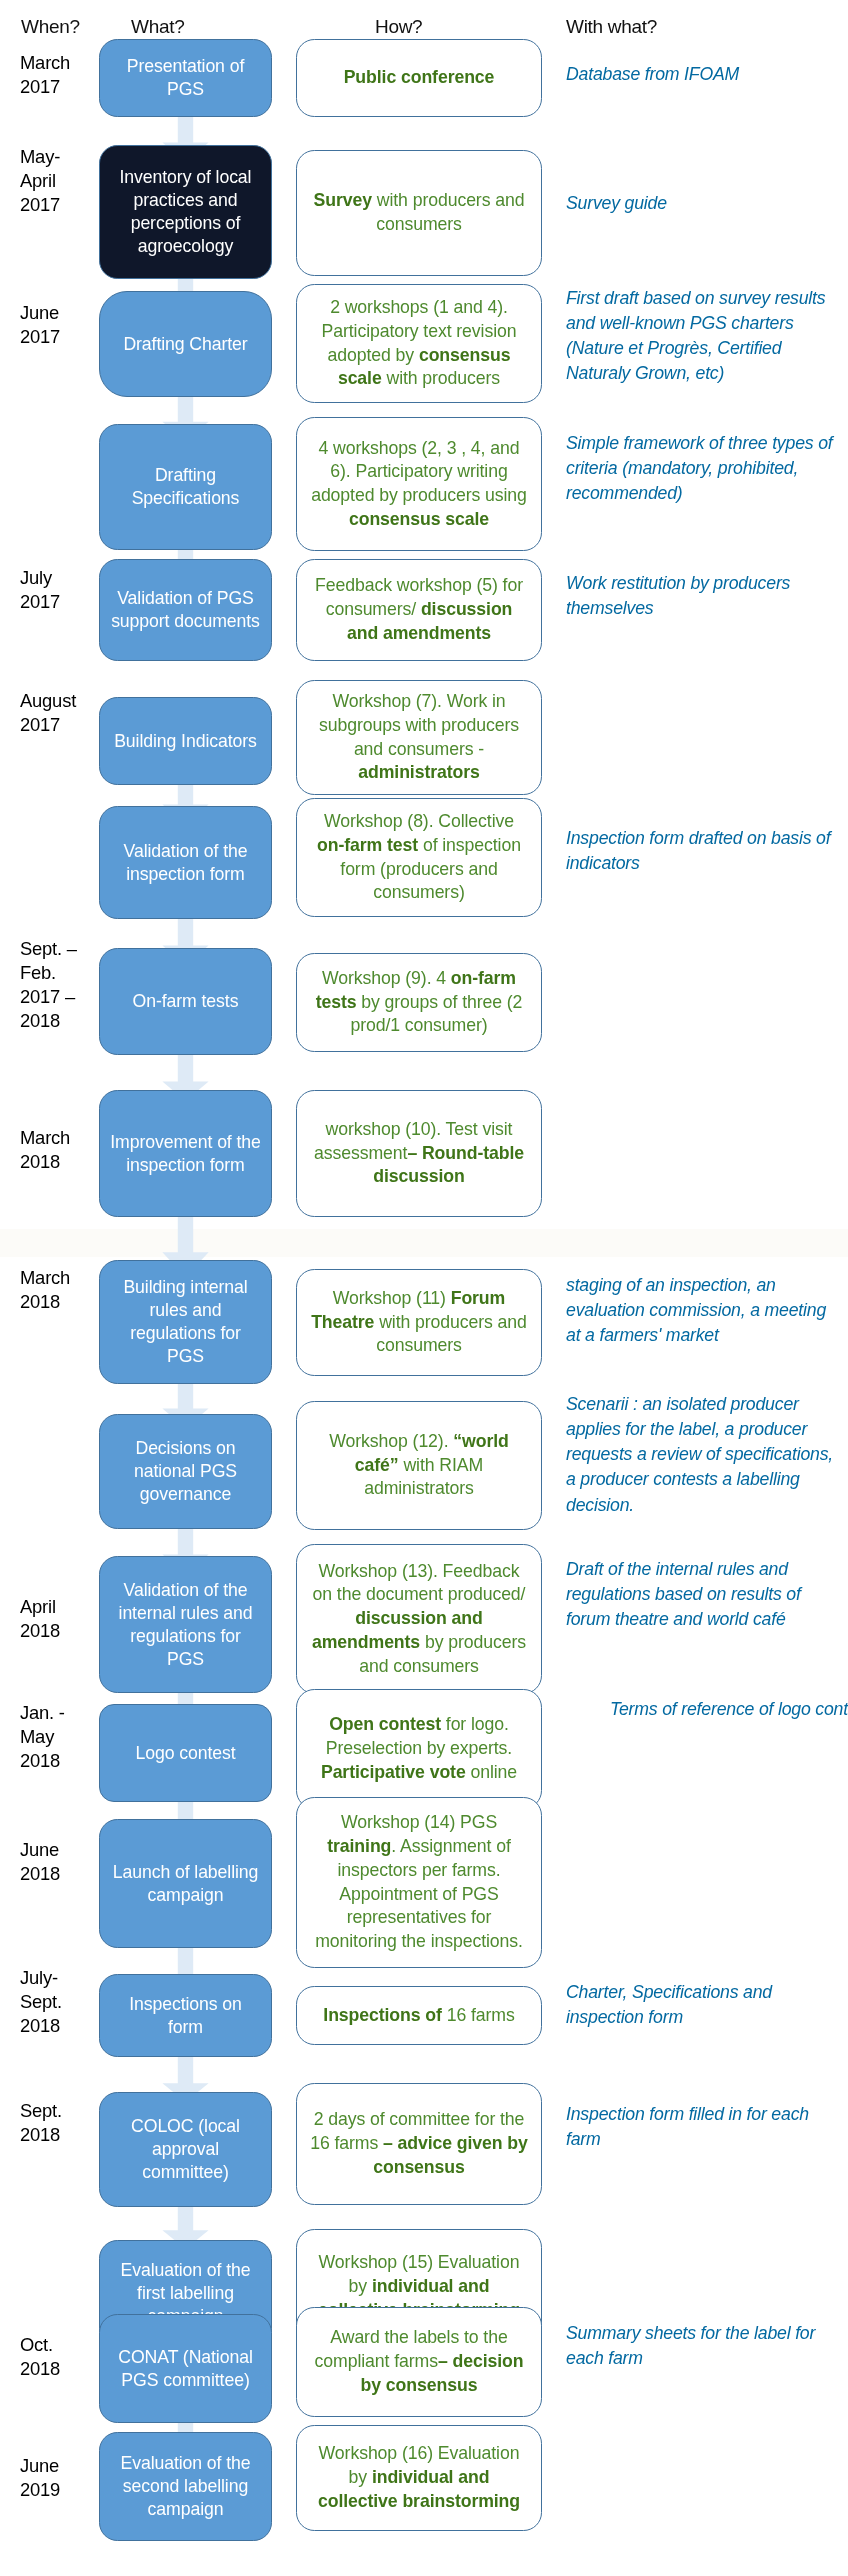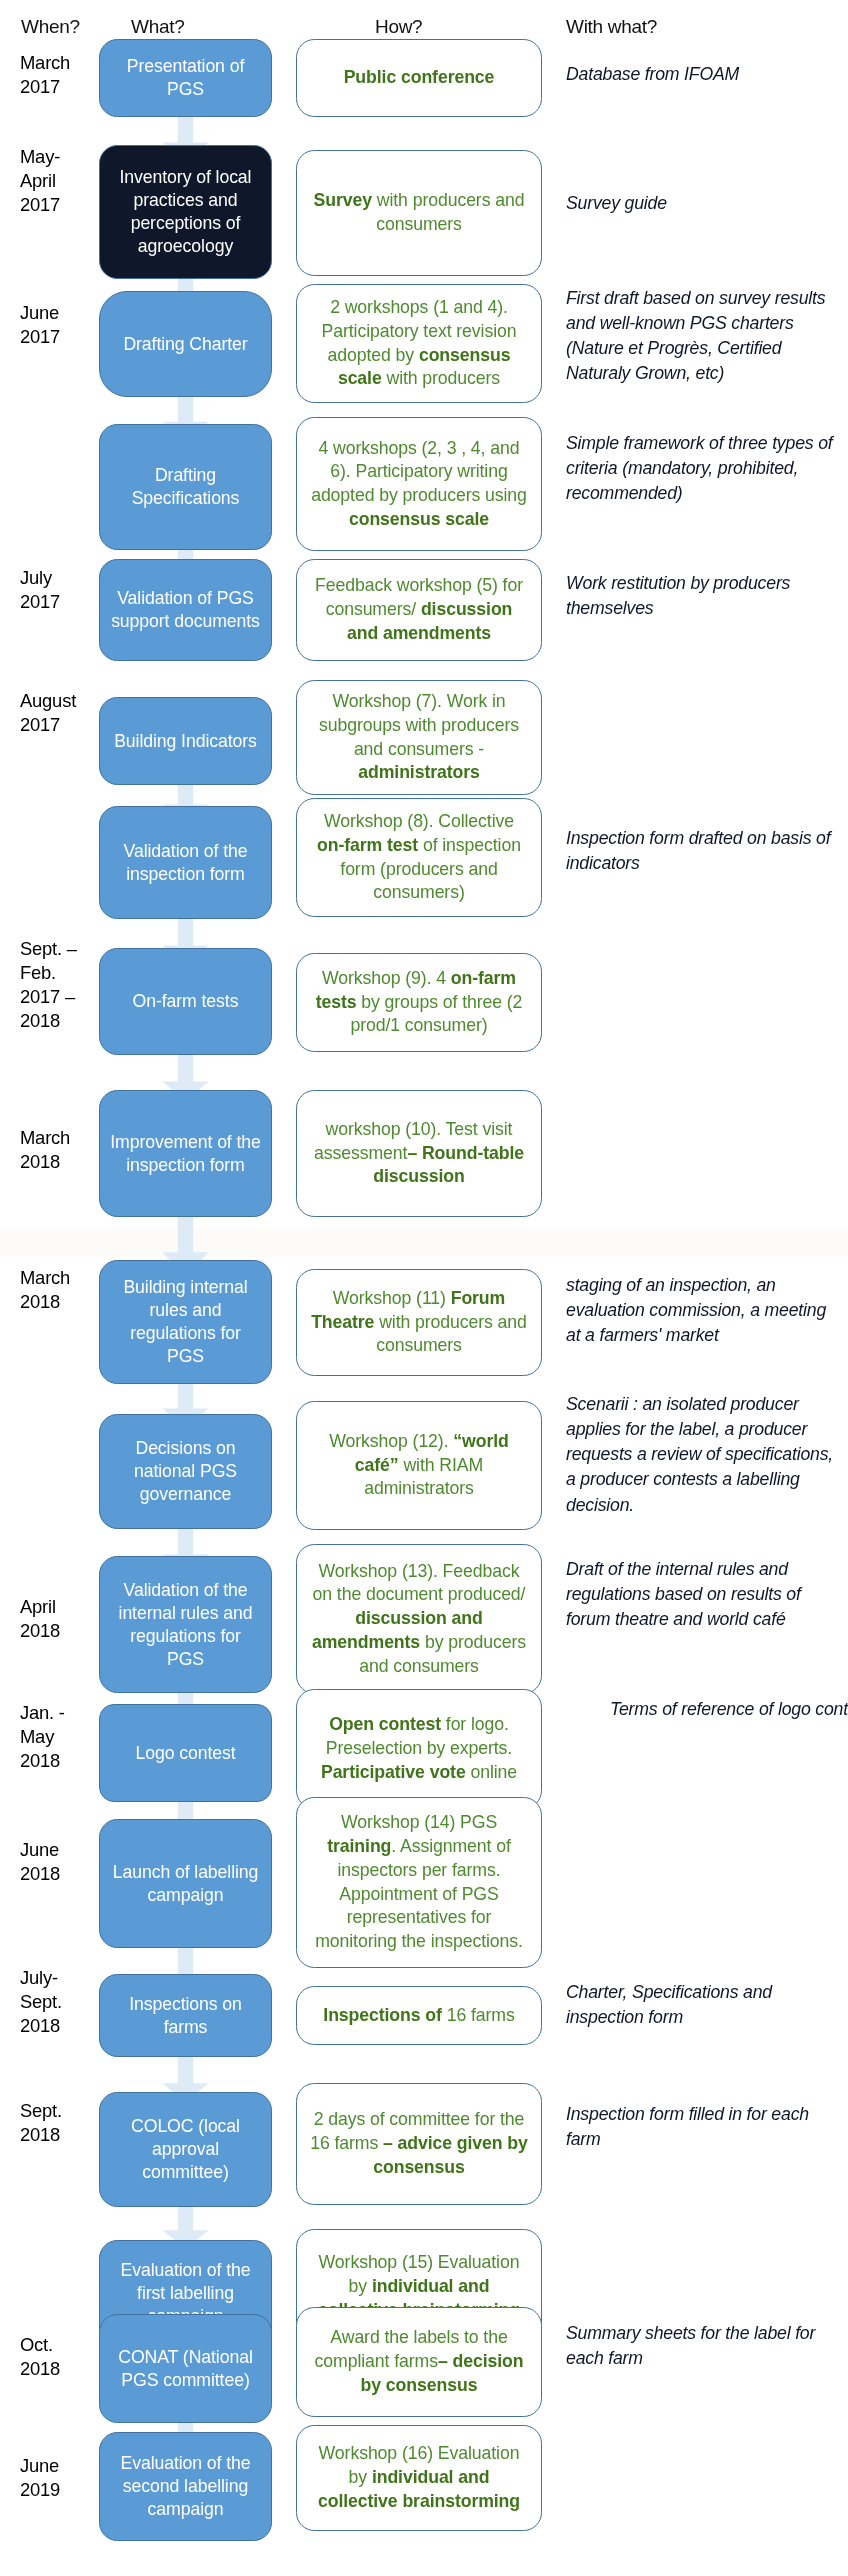--- a/index.html
+++ b/index.html
@@ -95,21 +95,21 @@
   .how-box b { font-weight: 700; color: #3F7518; margin-top: 8px; }
 
   
   .with-what {
     position: absolute;
     left: 566px;
     width: 276px;
     font-size: 17.7px;
     line-height: 1.42;
     font-style: italic;
-    color: #0f172a;
+    color: #0369a1;
     text-align: left;
     letter-spacing: -0.2px;
   }
 
   
   .arrow {
     position: absolute;
     left: 161px;
     width: 49px;
     z-index: 1;
@@ -346,21 +346,21 @@
         <svg viewBox="0 0 70 100" preserveAspectRatio="none" xmlns="http://www.w3.org/2000/svg">
           <polygon points="24,0 46,0 46,60 68,60 35,100 2,60 24,60" fill="#DEEAF6"></polygon>
         </svg>
       </div>
       <div class="when" style="top: 1966px;">
         <div>July-</div>
         <div>Sept.</div>
         <div>2018</div>
       </div>
       <div class="what-box" style="top: 1974px; height: 83px; background: rgb(91, 155, 213); border-color: rgb(65, 113, 156);">
-        <span>Inspections on farms</span>
+        <span>Inspections on form</span>
       </div>
       <div class="how-box" style="top: 1986px; height: 59px; border-color: rgb(65, 113, 156); color: rgb(78, 138, 46);">
         <span><b>Inspections of</b> 16 farms</span>
       </div>
       <div class="with-what" style="top: 1980px;">Charter, Specifications and inspection form</div>
       <div class="arrow" style="top: 2055px; height: 47px;">
         <svg viewBox="0 0 70 100" preserveAspectRatio="none" xmlns="http://www.w3.org/2000/svg">
           <polygon points="24,0 46,0 46,60 68,60 35,100 2,60 24,60" fill="#DEEAF6"></polygon>
         </svg>
       </div>

